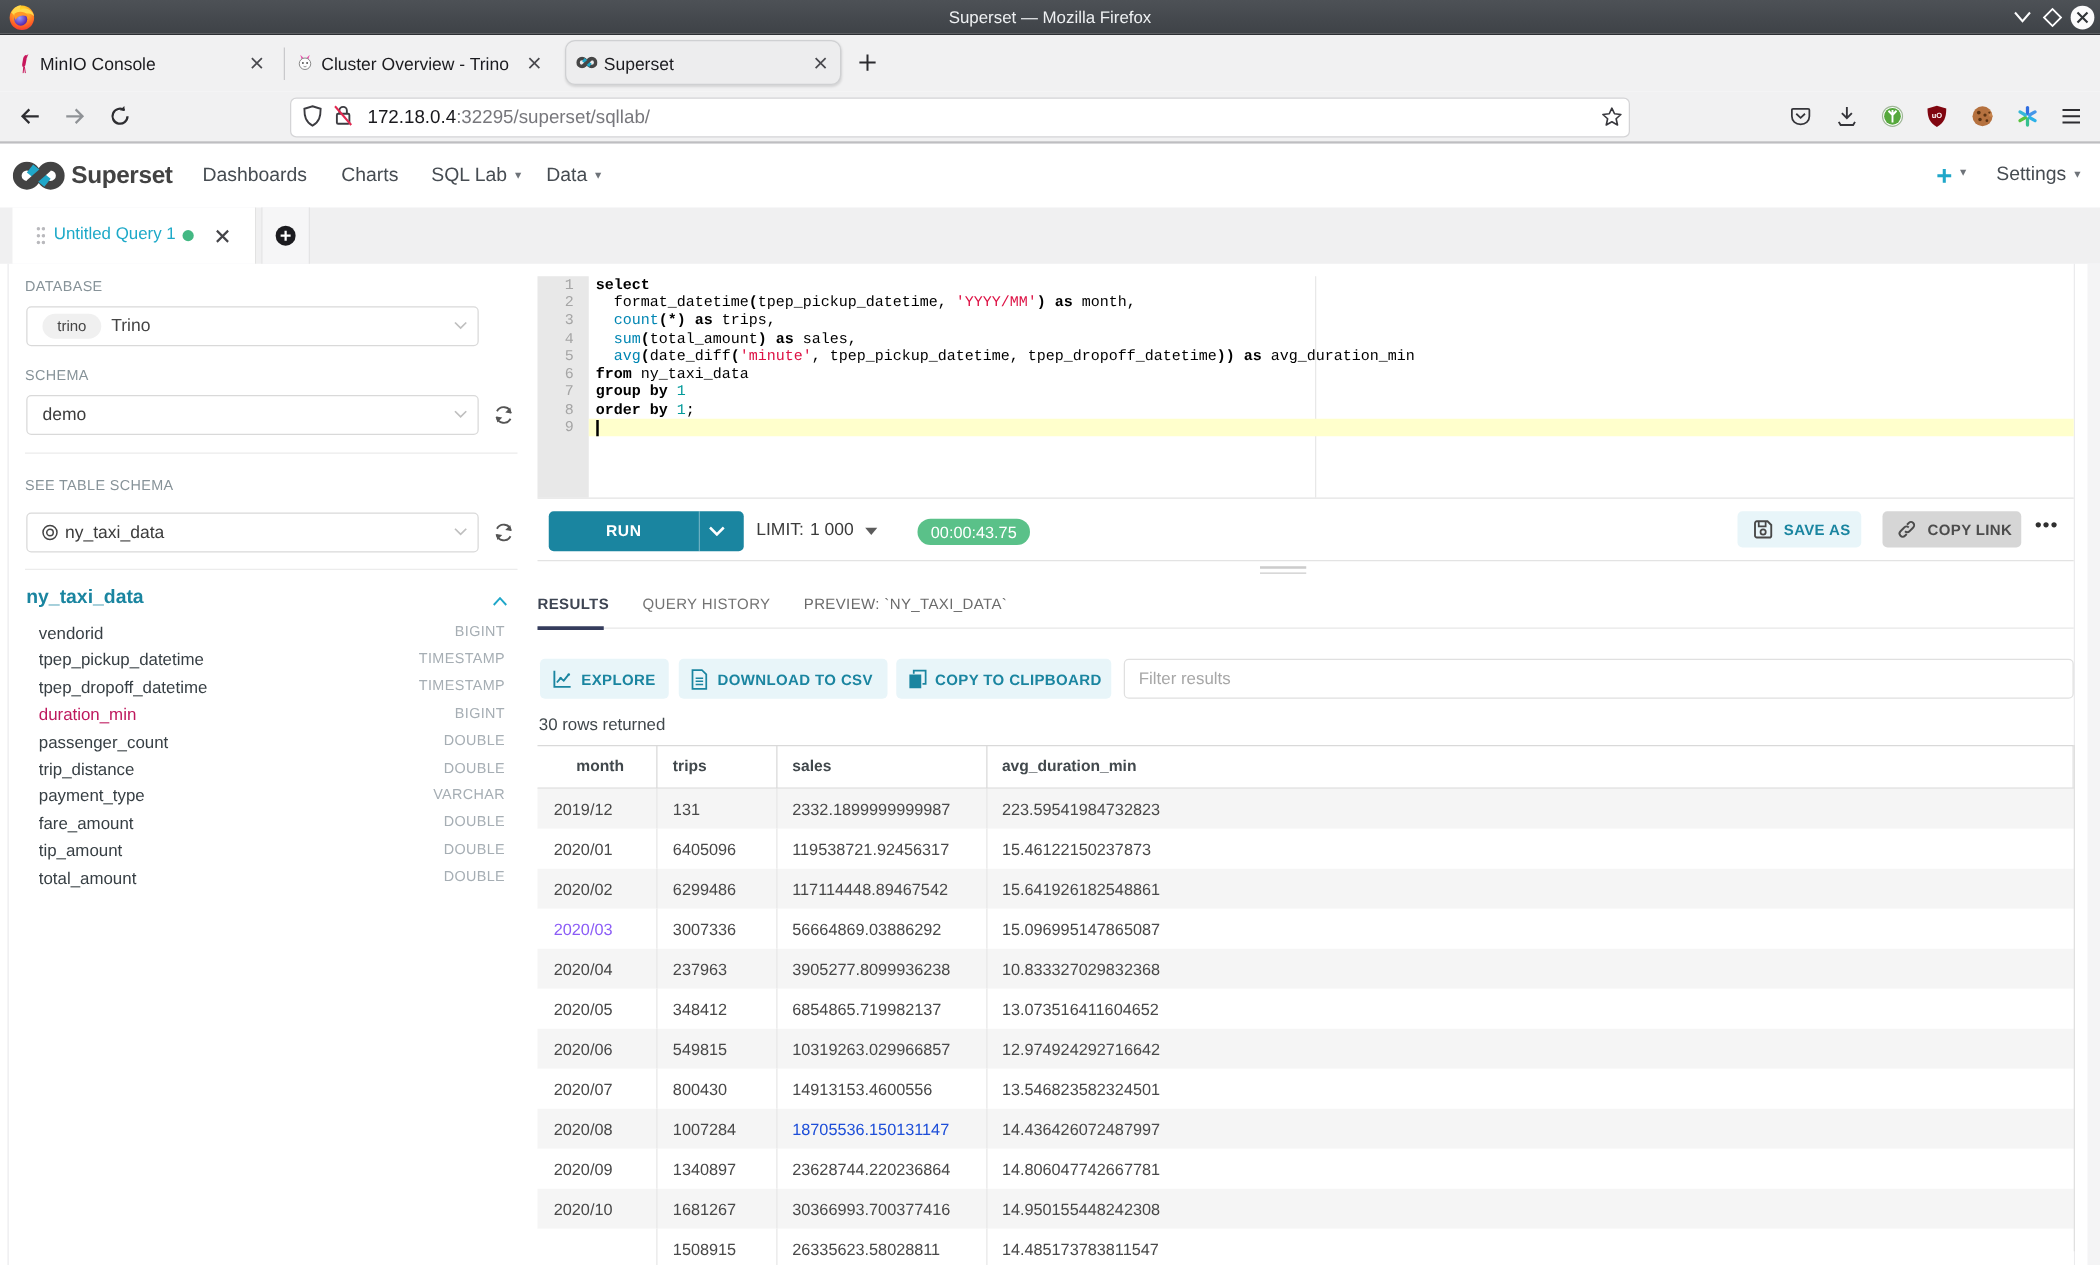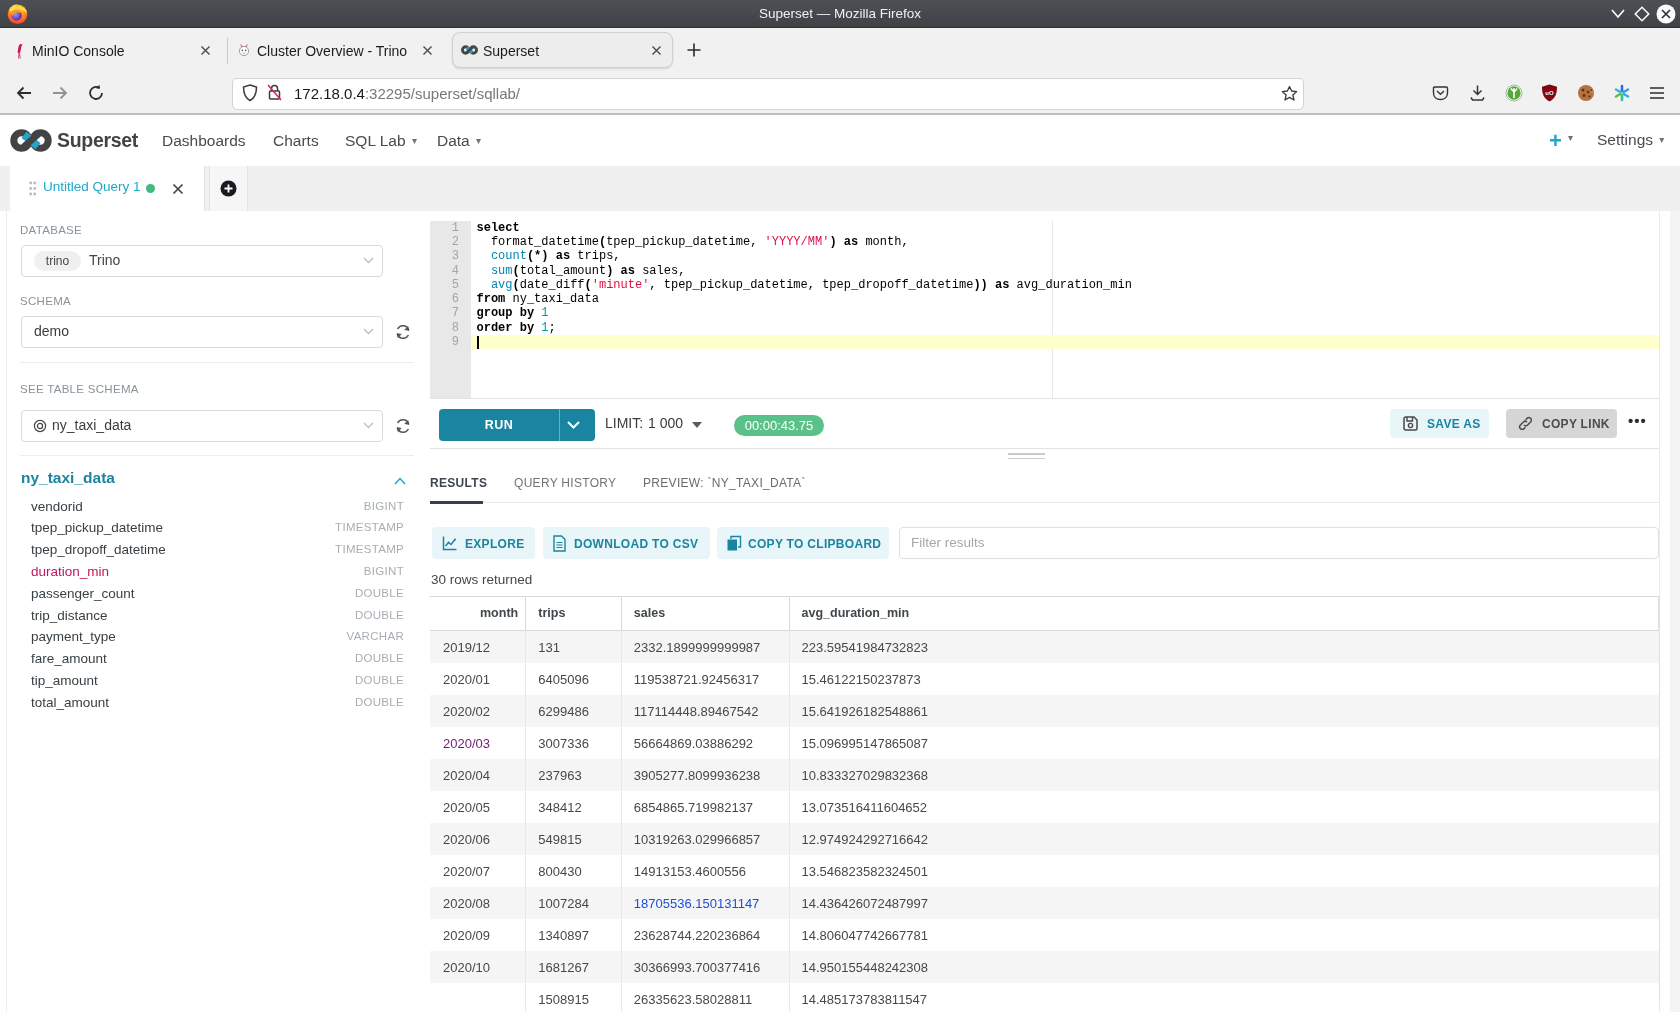--- a/index.html
+++ b/index.html
@@ -373,21 +373,21 @@
         <path d="M5 4 L5 1.5 L14.5 1.5 L14.5 12 L12 12" fill="none" stroke="#1a85a0" stroke-width="1.4"></path>
         <path d="M1.5 4.5 L11 4.5 L11 15.5 L1.5 15.5 Z" fill="#1a85a0"></path>
       </svg>
     <div class="abs" style="left:748px;top:537px;font-size:12px;font-weight:bold;color:#1a85a0;letter-spacing:0.3px;">COPY TO CLIPBOARD</div>
     <div class="abs" style="left:899px;top:527px;width:760px;height:32px;background:#fff;border:1px solid #e0e0e0;border-radius:4px;"></div>
     <div class="abs" style="left:911px;top:535px;font-size:13.5px;color:#a7a7a7;">Filter results</div>
     <div class="abs" style="left:431px;top:572px;font-size:13.5px;color:#41484c;">30 rows returned</div>
 
     <div id="rtable">
       <div class="abs" style="left:430px;top:596px;width:1229px;height:35px;background:#fff;border-top:1px solid #d9d9d9;border-bottom:1px solid #d9d9d9;border-right:1px solid #e0e0e0;"></div>
-      <div class="abs" style="left:456px;top:606px;font-size:12.5px;font-weight:bold;color:#41484c;padding-left:24px;">month</div>
+      <div class="abs" style="left:437px;top:606px;font-size:12.5px;font-weight:bold;color:#41484c;padding-left:24px;">month</div>
       <div class="abs" style="left:538.3px;top:606px;font-size:12.5px;font-weight:bold;color:#41484c;">trips</div>
       <div class="abs" style="left:633.8px;top:606px;font-size:12.5px;font-weight:bold;color:#41484c;">sales</div>
       <div class="abs" style="left:801.5px;top:606px;font-size:12.5px;font-weight:bold;color:#41484c;">avg_duration_min</div>
       <div class="abs" style="left:525.3px;top:596px;width:1px;height:35px;background:#d9d9d9;"></div>
       <div class="abs" style="left:620.8px;top:596px;width:1px;height:35px;background:#d9d9d9;"></div>
       <div class="abs" style="left:788.5px;top:596px;width:1px;height:35px;background:#d9d9d9;"></div>
       <div class="abs" style="left:430px;top:631px;width:1229px;height:32px;background:#f5f5f5;"></div>
       <div class="abs" style="left:443.0px;top:640px;font-size:13px;color:#484848;">2019/12</div>
       <div class="abs" style="left:538.3px;top:640px;font-size:13px;color:#484848;">131</div>
       <div class="abs" style="left:633.8px;top:640px;font-size:13px;color:#484848;">2332.1899999999987</div>
@@ -405,21 +405,21 @@
       <div class="abs" style="left:788.5px;top:663px;width:1px;height:32px;background:#e8e8e8;"></div>
       <div class="abs" style="left:430px;top:695px;width:1229px;height:32px;background:#f5f5f5;"></div>
       <div class="abs" style="left:443.0px;top:704px;font-size:13px;color:#484848;">2020/02</div>
       <div class="abs" style="left:538.3px;top:704px;font-size:13px;color:#484848;">6299486</div>
       <div class="abs" style="left:633.8px;top:704px;font-size:13px;color:#484848;">117114448.89467542</div>
       <div class="abs" style="left:801.5px;top:704px;font-size:13px;color:#484848;">15.641926182548861</div>
       <div class="abs" style="left:525.3px;top:695px;width:1px;height:32px;background:#e8e8e8;"></div>
       <div class="abs" style="left:620.8px;top:695px;width:1px;height:32px;background:#e8e8e8;"></div>
       <div class="abs" style="left:788.5px;top:695px;width:1px;height:32px;background:#e8e8e8;"></div>
       <div class="abs" style="left:430px;top:727px;width:1229px;height:32px;background:#ffffff;"></div>
-      <div class="abs" style="left:443.0px;top:736px;font-size:13px;color:#701a75;">2020/03</div>
+      <div class="abs" style="left:443.0px;top:736px;font-size:13px;color:#8b5cf6;">2020/03</div>
       <div class="abs" style="left:538.3px;top:736px;font-size:13px;color:#484848;">3007336</div>
       <div class="abs" style="left:633.8px;top:736px;font-size:13px;color:#484848;">56664869.03886292</div>
       <div class="abs" style="left:801.5px;top:736px;font-size:13px;color:#484848;">15.096995147865087</div>
       <div class="abs" style="left:525.3px;top:727px;width:1px;height:32px;background:#e8e8e8;"></div>
       <div class="abs" style="left:620.8px;top:727px;width:1px;height:32px;background:#e8e8e8;"></div>
       <div class="abs" style="left:788.5px;top:727px;width:1px;height:32px;background:#e8e8e8;"></div>
       <div class="abs" style="left:430px;top:759px;width:1229px;height:32px;background:#f5f5f5;"></div>
       <div class="abs" style="left:443.0px;top:768px;font-size:13px;color:#484848;">2020/04</div>
       <div class="abs" style="left:538.3px;top:768px;font-size:13px;color:#484848;">237963</div>
       <div class="abs" style="left:633.8px;top:768px;font-size:13px;color:#484848;">3905277.8099936238</div>

